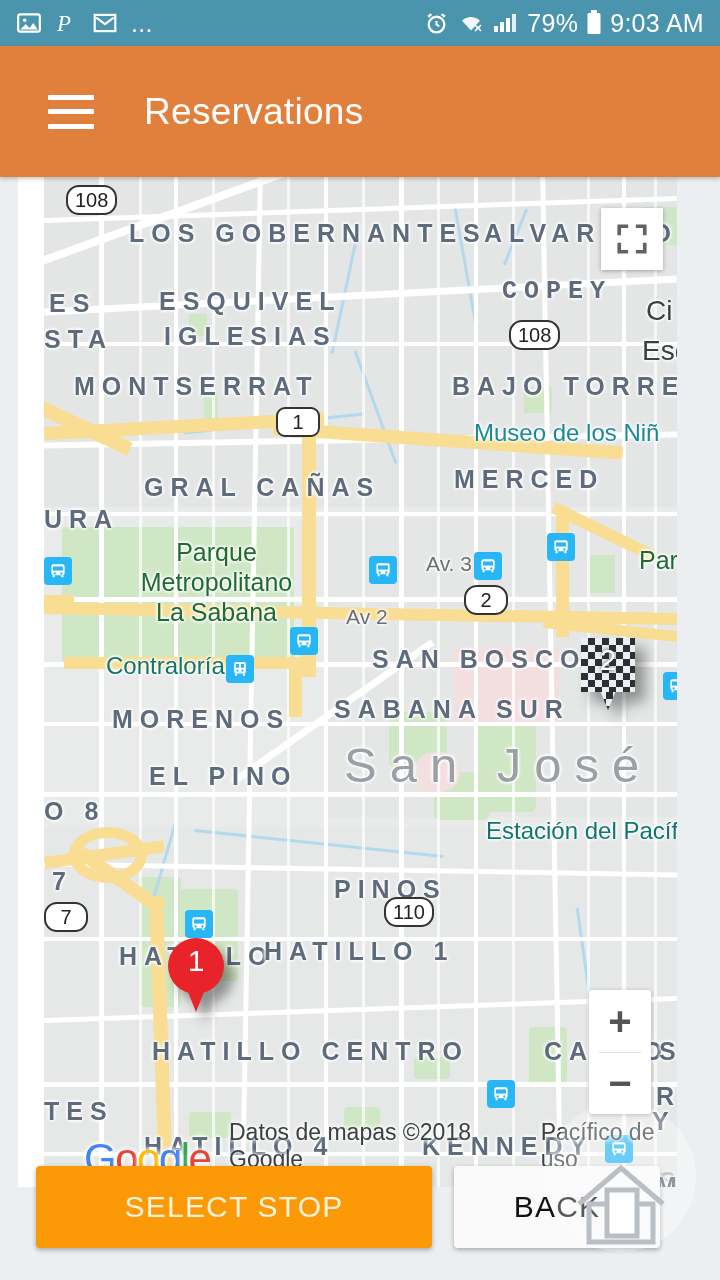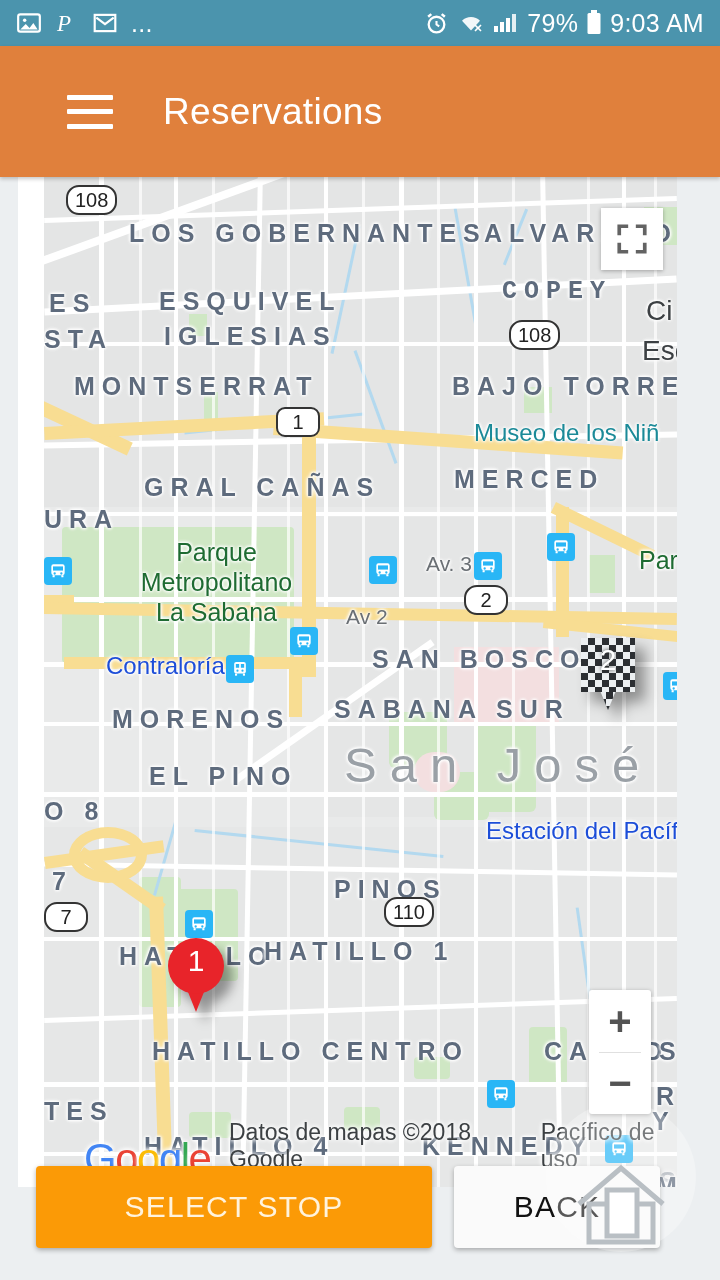--- a/index.html
+++ b/index.html
@@ -20,21 +20,20 @@
   #status-right{ margin-left:auto; display:flex; align-items:center; gap:8px; }
   .sbtxt{ font-size:25px; letter-spacing:.3px; color:#fff; }
   .sbicon{ display:inline-block; line-height:0; }
 
   
   #app-bar{
     position:absolute; left:0; top:46px; width:720px; height:131px;
     background:#e0803c; display:flex; align-items:center;
     box-shadow:0 2px 4px rgba(0,0,0,.22);
     z-index:5;
-    padding-left:19px;
   }
   #hamburger-button{
     width:46px; height:34px; margin-left:48px; display:flex;
     flex-direction:column; justify-content:space-between; cursor:pointer;
   }
   #hamburger-button span{ display:block; height:5px; background:#fff; border-radius:1px; }
   #app-bar-title{
     margin-left:50px; color:#fff; font-size:37px; font-weight:400;
     letter-spacing:.3px;
   }
@@ -70,21 +69,21 @@
   }
   .lbl-hood{ font-size:25px; letter-spacing:7px; }
   .lbl-city{
     font-size:49px; letter-spacing:13px; color:#9aa0a6; font-weight:400;
   }
   .lbl-park{
     color:#1e6b32; font-weight:400; letter-spacing:0; font-size:25px;
     text-align:center; line-height:30px;
   }
   .lbl-transit{ color:#1b8a98; font-weight:400; letter-spacing:0; font-size:24px; }
-  .lbl-blue{ color:#1d4ed8; font-weight:400; letter-spacing:0; font-size:24px;padding-left:7px; }
+  .lbl-blue{ color:#0f766e; font-weight:400; letter-spacing:0; font-size:24px;padding-left:7px; }
   .lbl-street{ color:#6a6f74; font-weight:400; letter-spacing:0; font-size:21px; }
 
   
   .shield{
     position:absolute; background:#fff; border:2.5px solid #333;
     border-radius:13px; height:30px; display:flex; align-items:center;
     justify-content:center; color:#222; font-size:20px; padding:0 7px;
     min-width:44px; font-weight:400;
   }
 

